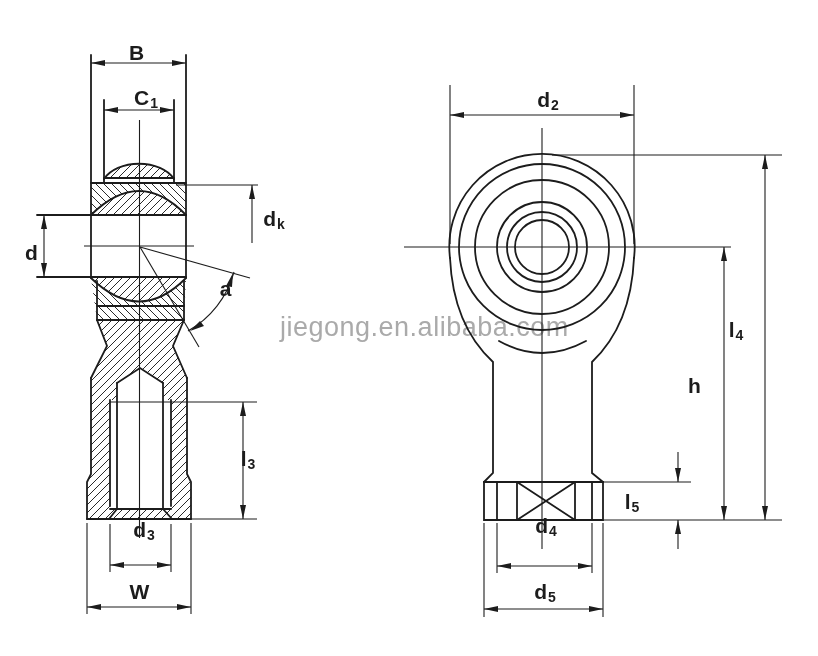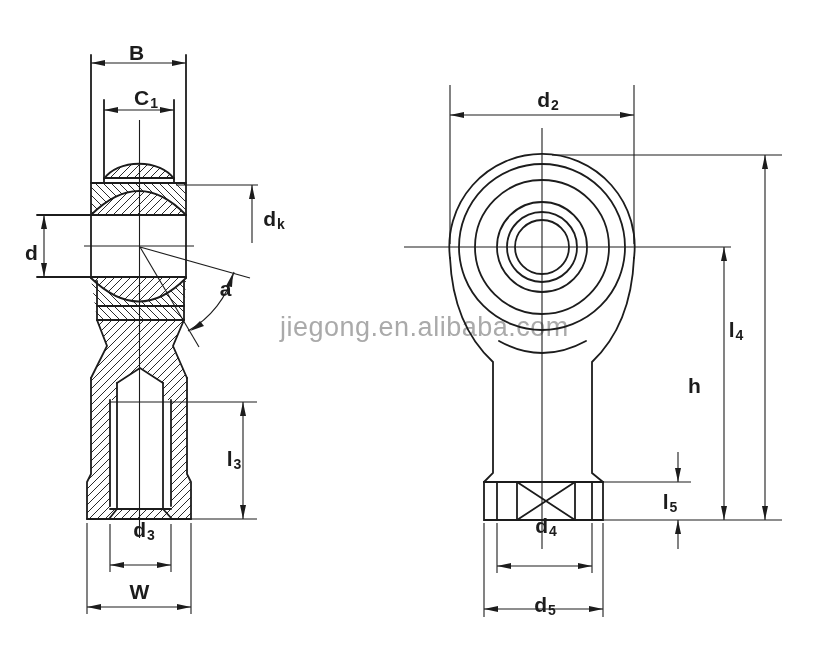--- a/index.html
+++ b/index.html
@@ -175,23 +175,23 @@
       <polygon points="603,609 589,606 589,612"></polygon>
     </g>
   </svg>
 
   <div class="labels">
     <div class="dim-label" style="left:137px;top:52px"><span>B</span><span class="sub"></span></div>
     <div class="dim-label" style="left:146px;top:97px"><span>C</span><span class="sub">1</span></div>
     <div class="dim-label" style="left:274px;top:218px"><span>d</span><span class="sub">k</span></div>
     <div class="dim-label" style="left:32px;top:252px"><span>d</span><span class="sub"></span></div>
     <div class="dim-label" style="left:226px;top:288px"><span>a</span><span class="sub"></span></div>
-    <div class="dim-label" style="left:234px;top:458px"><span>l</span><span class="sub">3</span></div>
+    <div class="dim-label" style="left:248px;top:458px"><span>l</span><span class="sub">3</span></div>
     <div class="dim-label" style="left:144px;top:529px"><span>d</span><span class="sub">3</span></div>
     <div class="dim-label" style="left:140px;top:591px"><span>W</span><span class="sub"></span></div>
     <div class="dim-label" style="left:548px;top:99px"><span>d</span><span class="sub">2</span></div>
     <div class="dim-label" style="left:736px;top:329px"><span>l</span><span class="sub">4</span></div>
     <div class="dim-label" style="left:695px;top:385px"><span>h</span><span class="sub"></span></div>
-    <div class="dim-label" style="left:670px;top:501px"><span>l</span><span class="sub">5</span></div>
+    <div class="dim-label" style="left:632px;top:501px"><span>l</span><span class="sub">5</span></div>
     <div class="dim-label" style="left:546px;top:525px"><span>d</span><span class="sub">4</span></div>
-    <div class="dim-label" style="left:545px;top:604px"><span>d</span><span class="sub">5</span></div>
+    <div class="dim-label" style="left:545px;top:591px"><span>d</span><span class="sub">5</span></div>
   </div>
 </div>
 
 </body></html>

